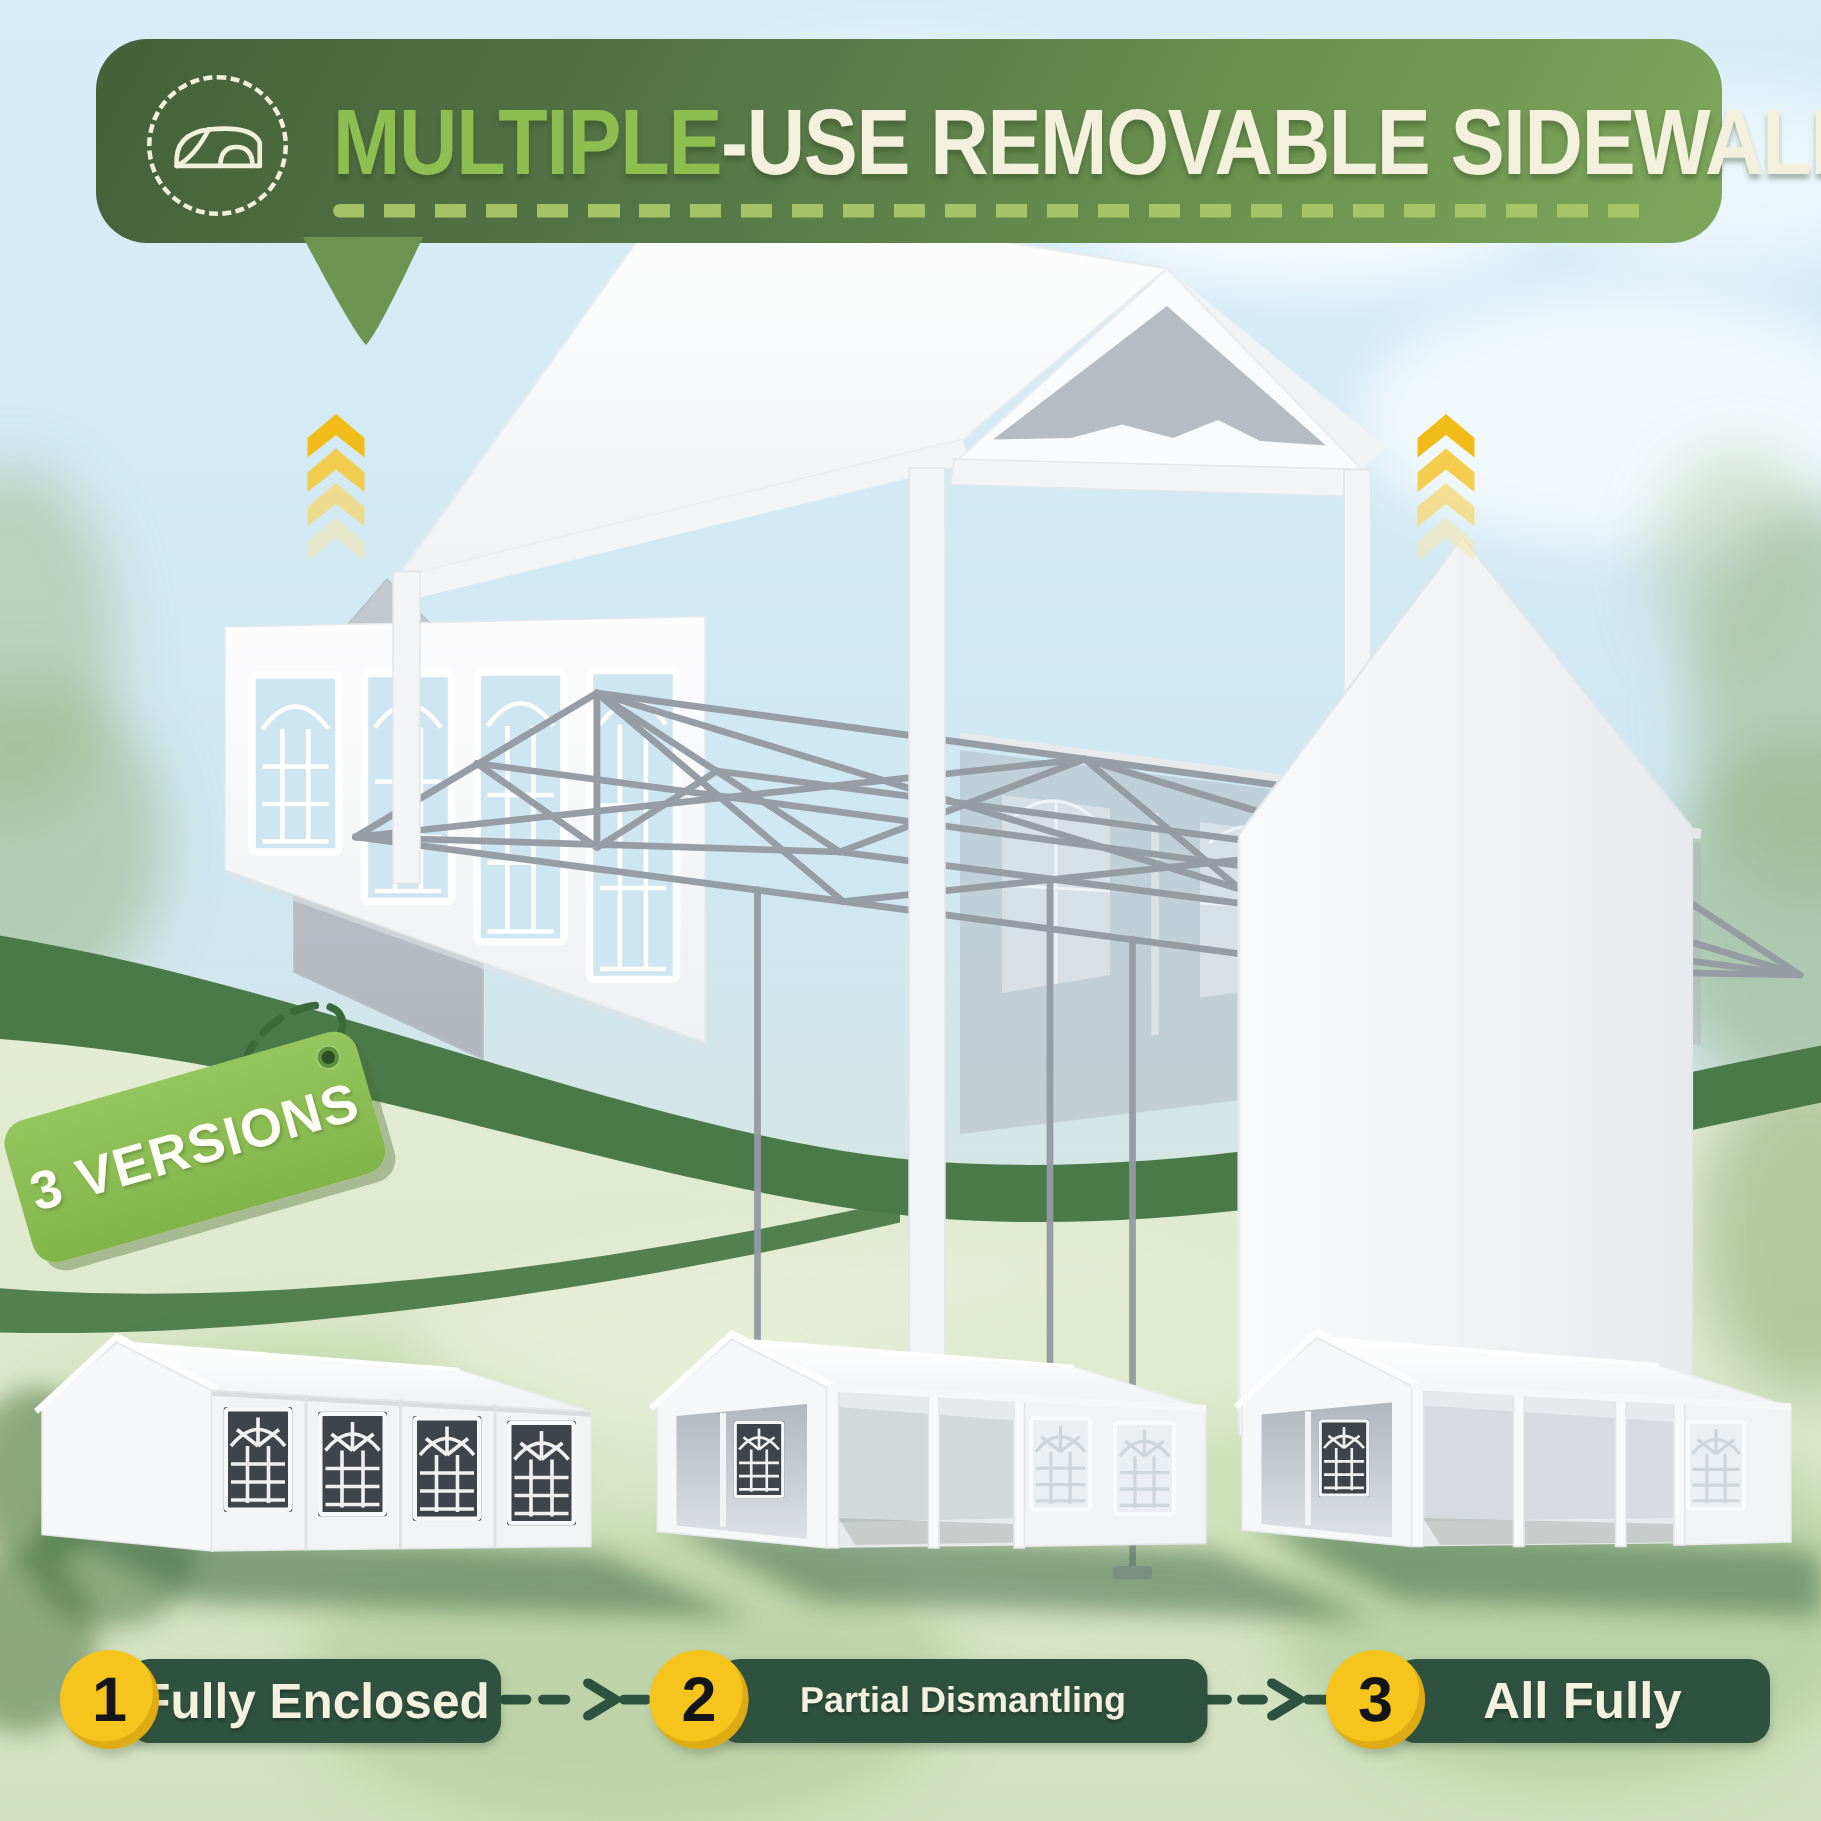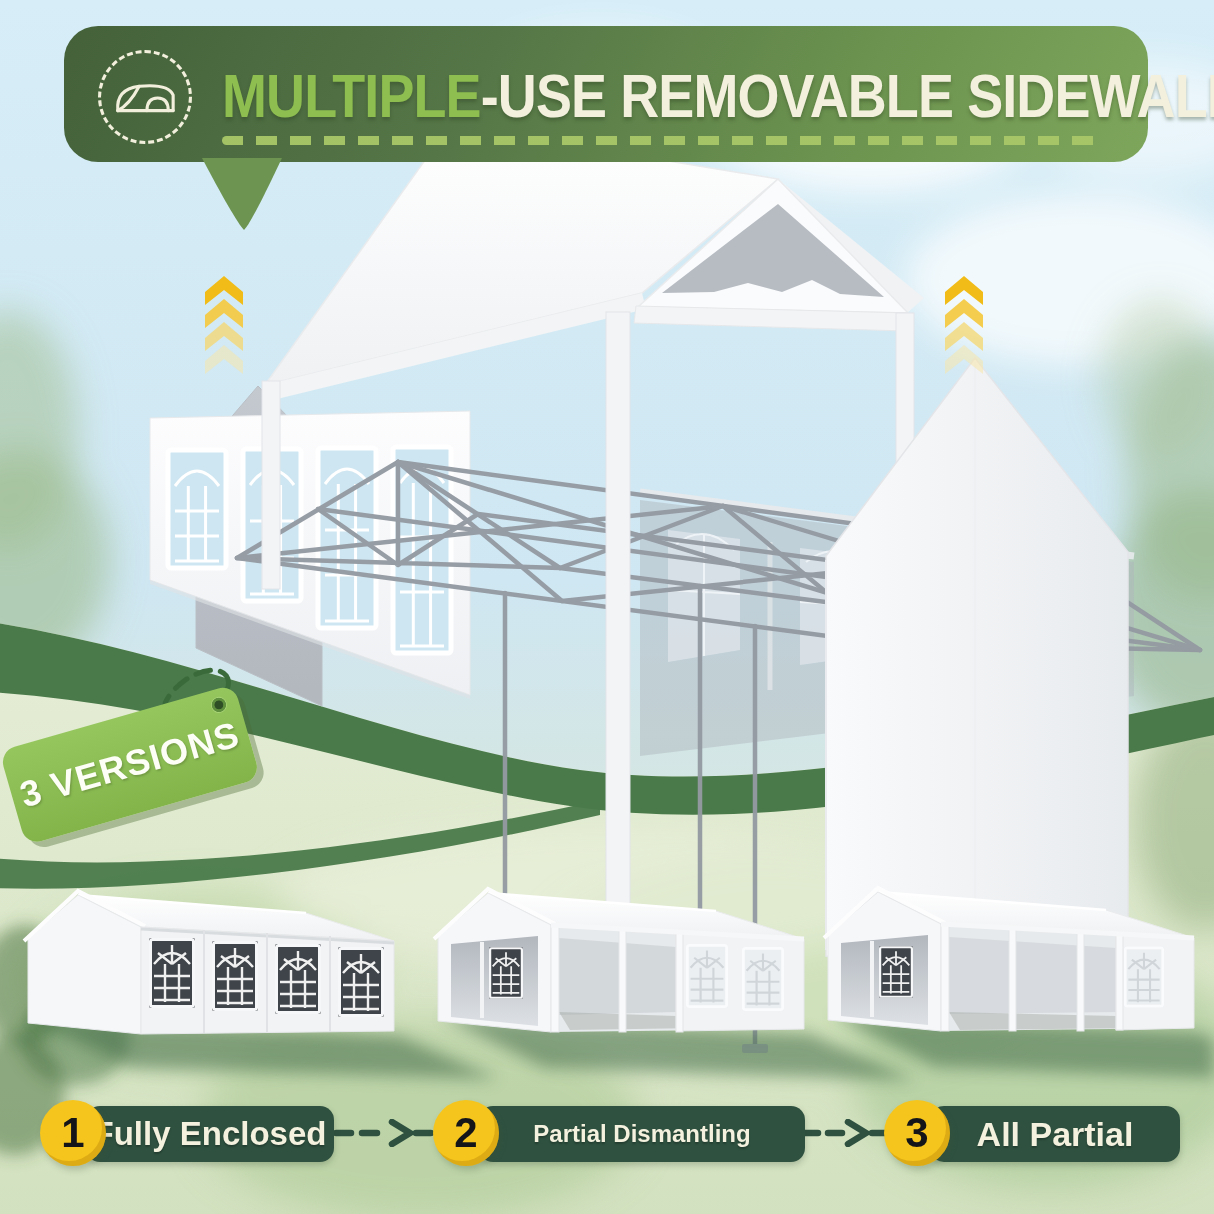--- a/index.html
+++ b/index.html
@@ -396,16 +396,16 @@
       <path d="M2,14 L42,14" stroke-dasharray="14 10"></path>
       <path d="M46,3 L64,14 L46,25"></path>
       <path d="M70,14 L84,14"></path>
     </g>
   </svg>
 
   <div class="badge" style="left:884px;top:1100px;">
     <span>3</span>
   </div>
   <div class="pill" style="left:930px;top:1106px;width:250px;">
-    <span style="font-size:34px;">All Partial</span>
+    <span style="font-size:34px;">All Fully</span>
   </div>
 
 </div>
 
 </body></html>

